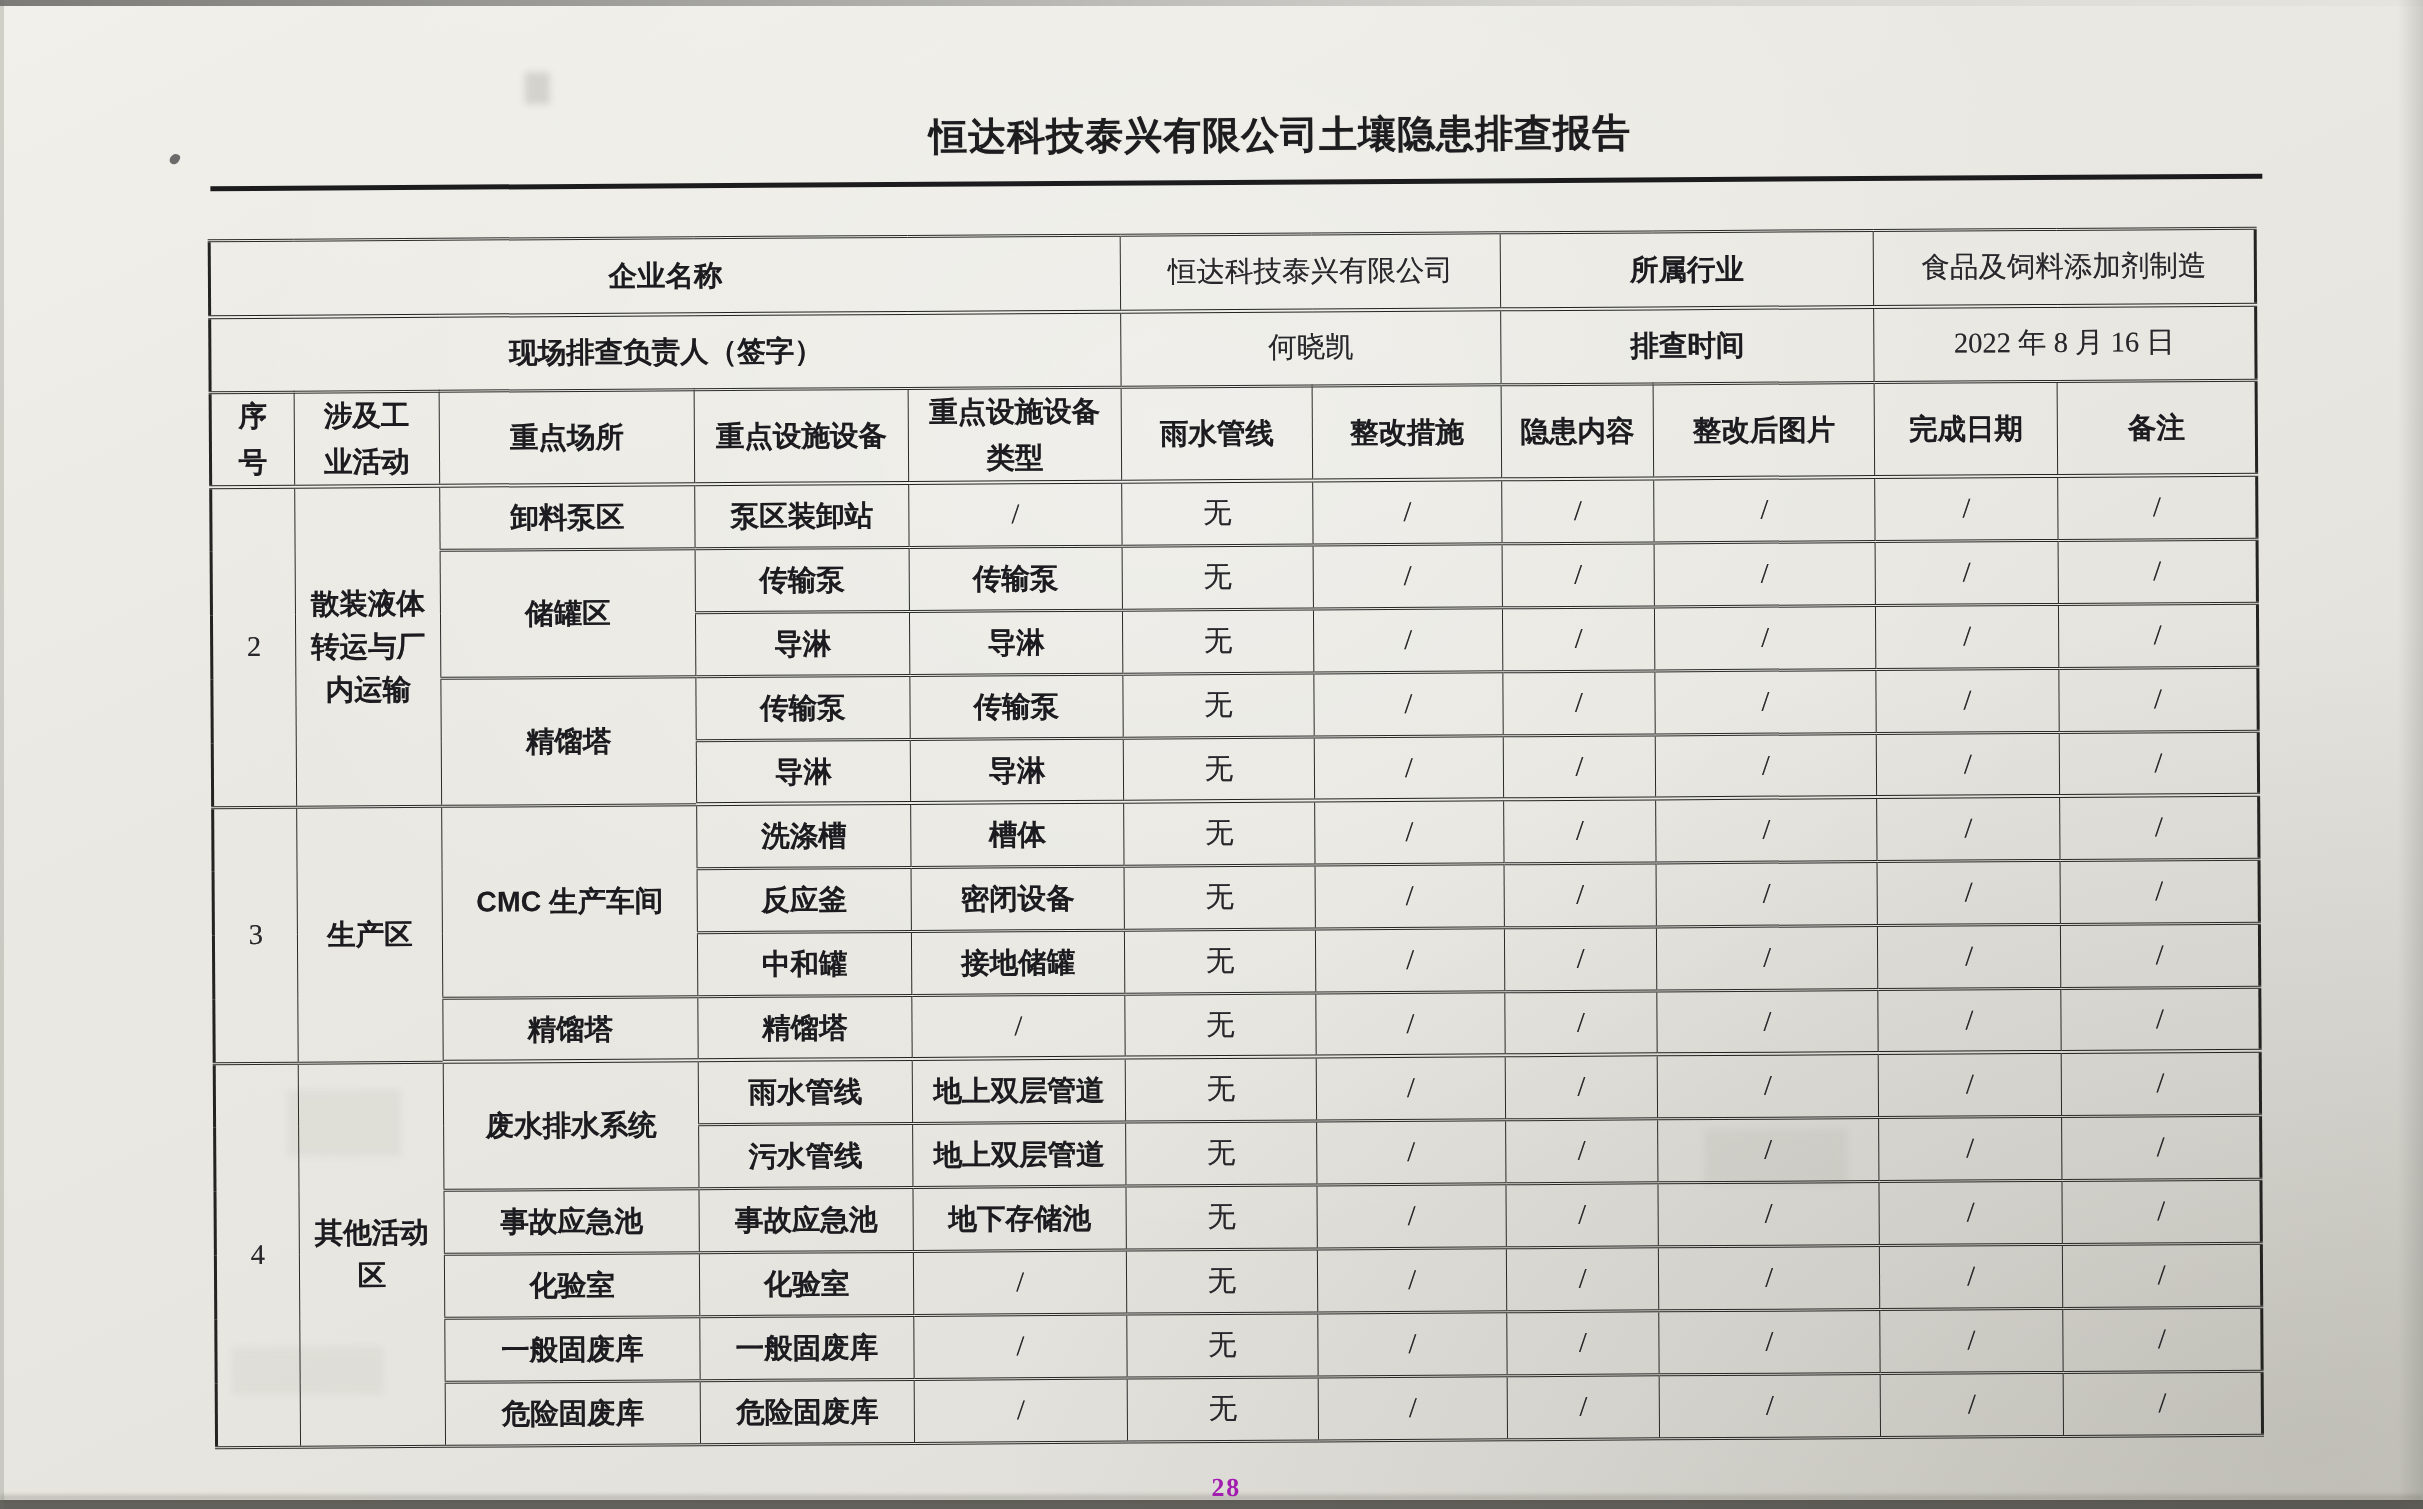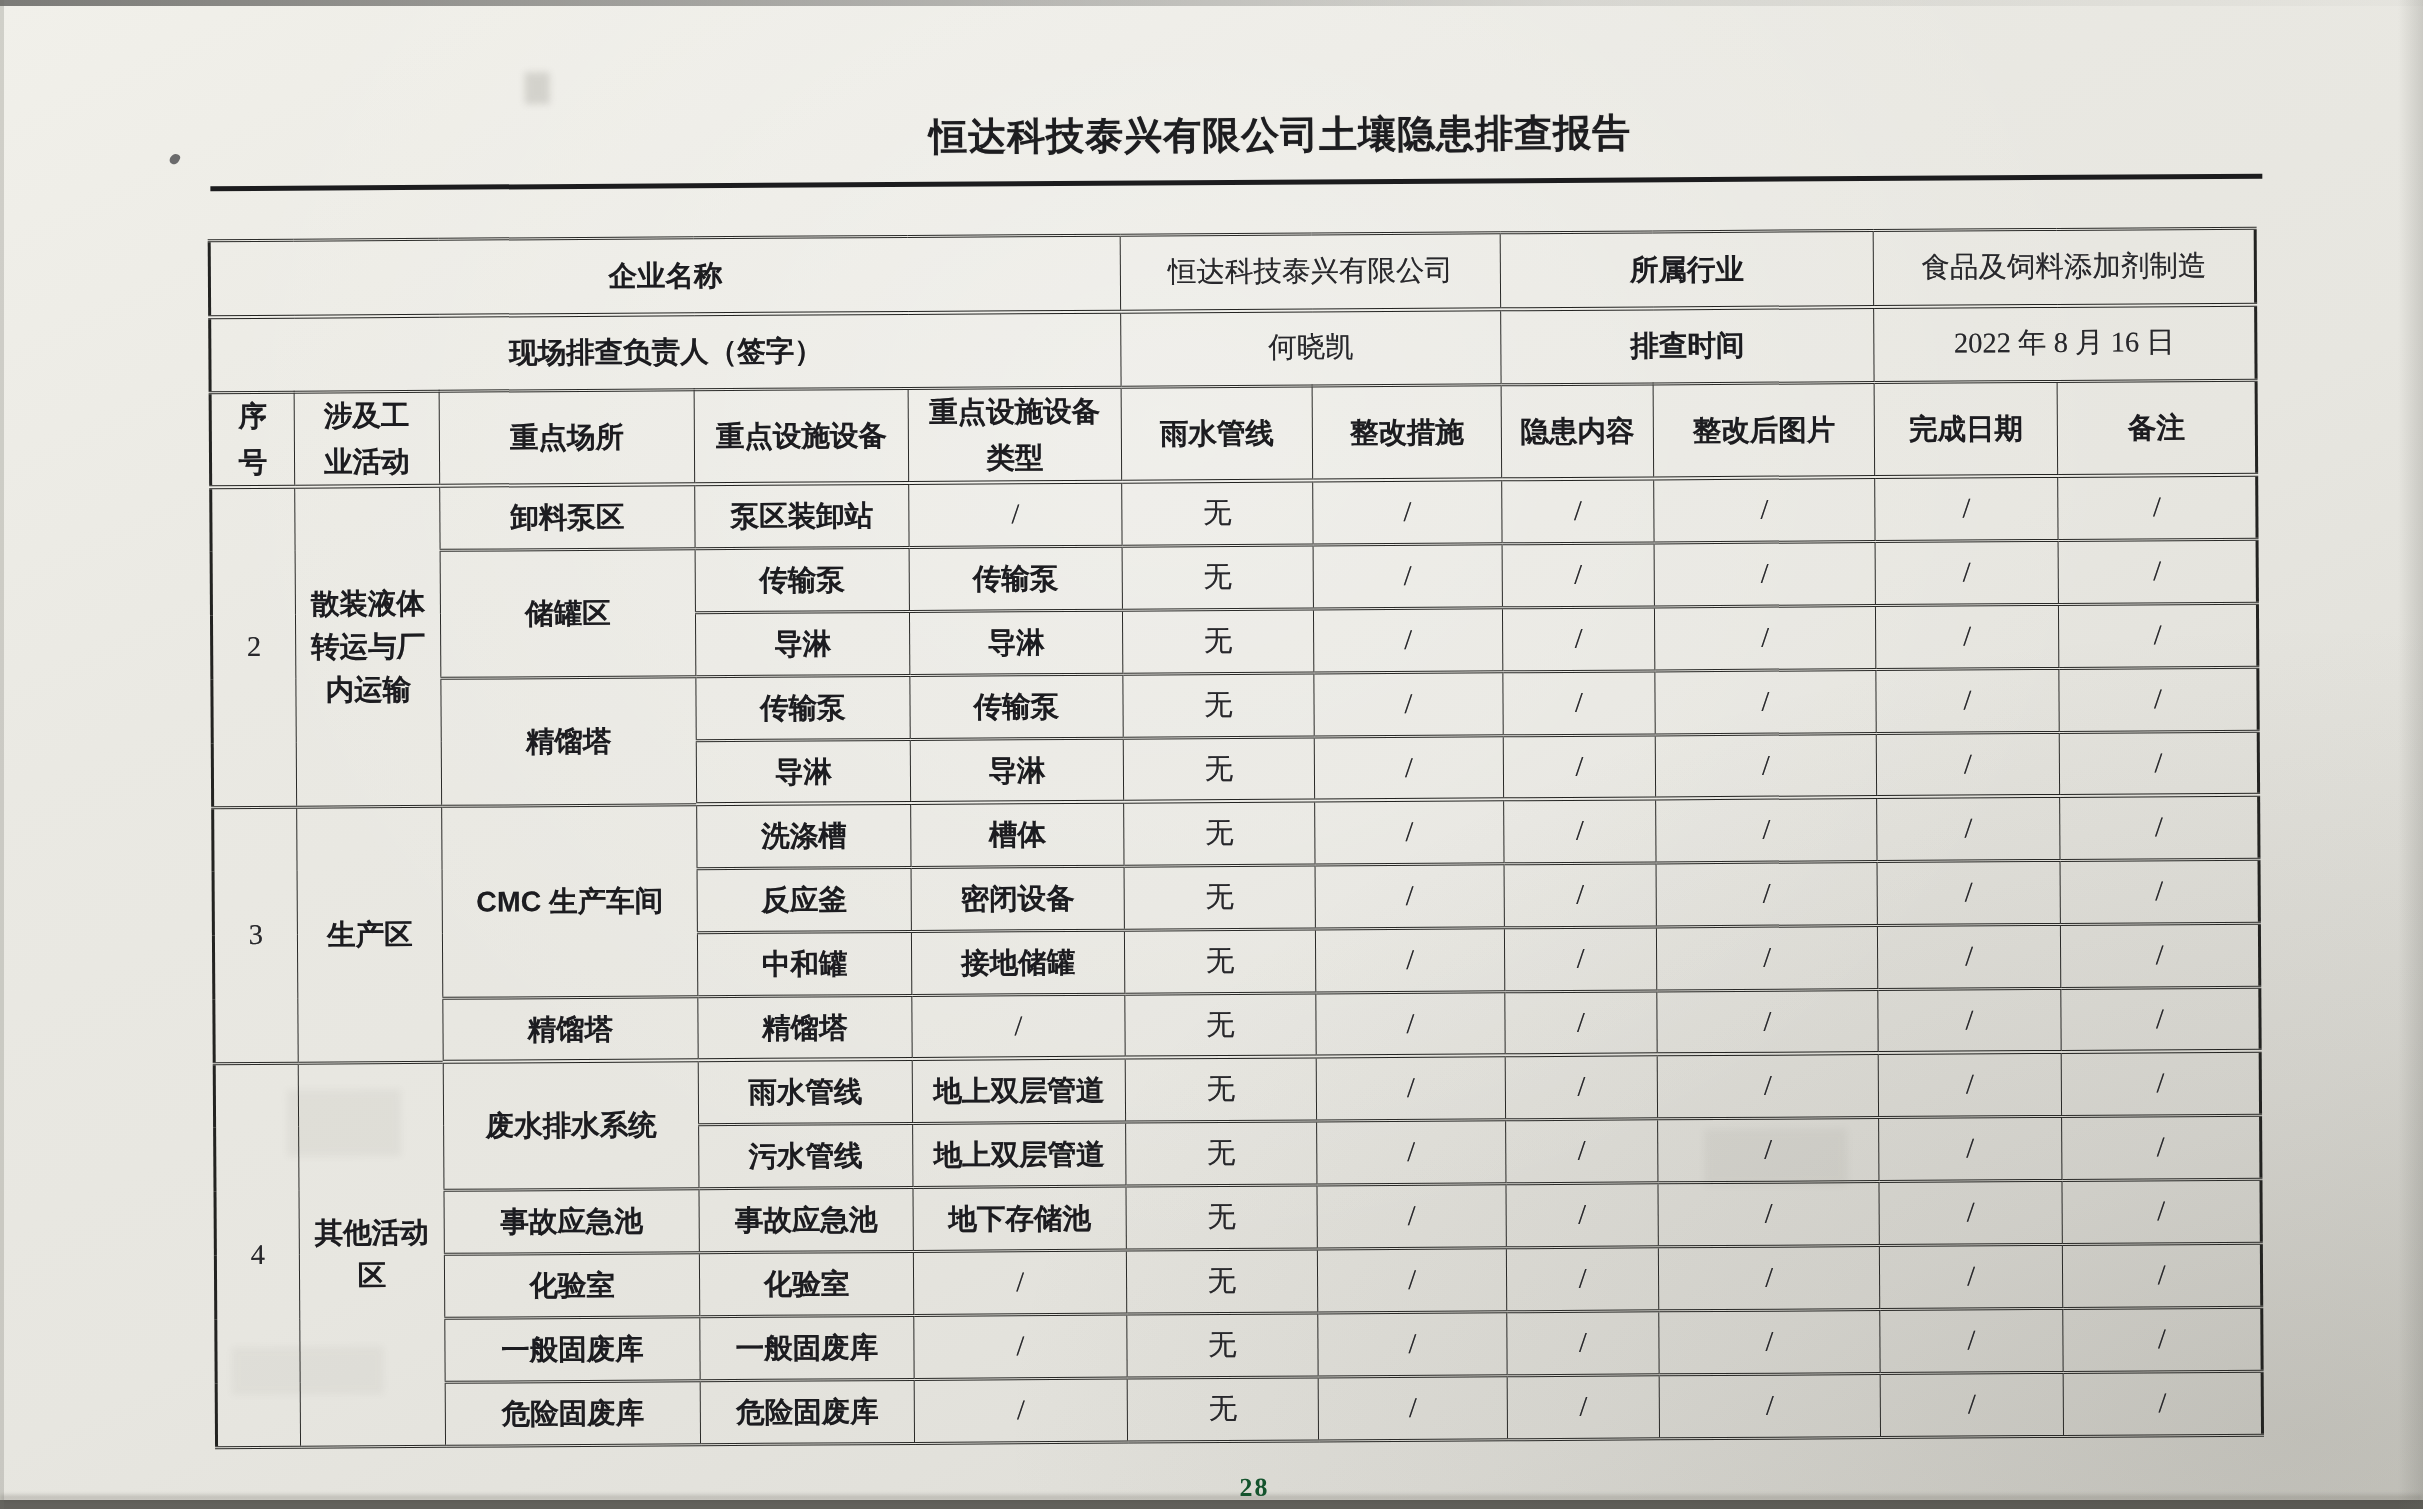--- a/index.html
+++ b/index.html
@@ -44,22 +44,22 @@
   tr.info-row{height:76px;}
   tr.header-row{height:79px;}
   tbody tr{height:64px;}
   tr.info-row-0 td{border-bottom:4.8px double #232321;}
   tr.header-row th{border-bottom:4.8px double #232321;white-space:pre-line;line-height:1.6;}
   tr.group-end td{border-bottom:4.8px double #232321;}
   .lbl{font-weight:700;color:#1c1c20;}
   .val{font-weight:400;font-family:"Liberation Serif",serif;color:#28282c;}
   .num{font-weight:400;font-family:"Liberation Serif",serif;color:#28282c;}
 
-  .page-number{position:absolute;top:1473px;left:1179px;width:86px;text-align:right;
-    font-family:"Liberation Serif",serif;font-weight:700;font-size:26px;color:#14532d;letter-spacing:1.9px;}
+  .page-number{position:absolute;top:1473px;left:1179px;width:86px;text-align:center;
+    font-family:"Liberation Serif",serif;font-weight:700;font-size:26px;color:#a21caf;letter-spacing:1.9px;}
 
   .speck{position:absolute;top:147px;left:174px;width:8.6px;height:11.4px;background:#4a4a4c;
     border-radius:60% 40% 55% 45%;transform:rotate(32deg);opacity:.8;}
   .smudge{position:absolute;background:#5a584f;filter:blur(3.8px);pointer-events:none;}
   .sm1{top:68px;left:529px;width:25px;height:32px;opacity:.18;}
   .sm2{top:1084px;left:285px;width:114px;height:67px;opacity:.06;}
   .sm3{top:1132px;left:1702px;width:143px;height:57px;opacity:.06;}
   .sm4{top:1341px;left:228px;width:152px;height:48px;opacity:.05;}
 </style>
 </head>

